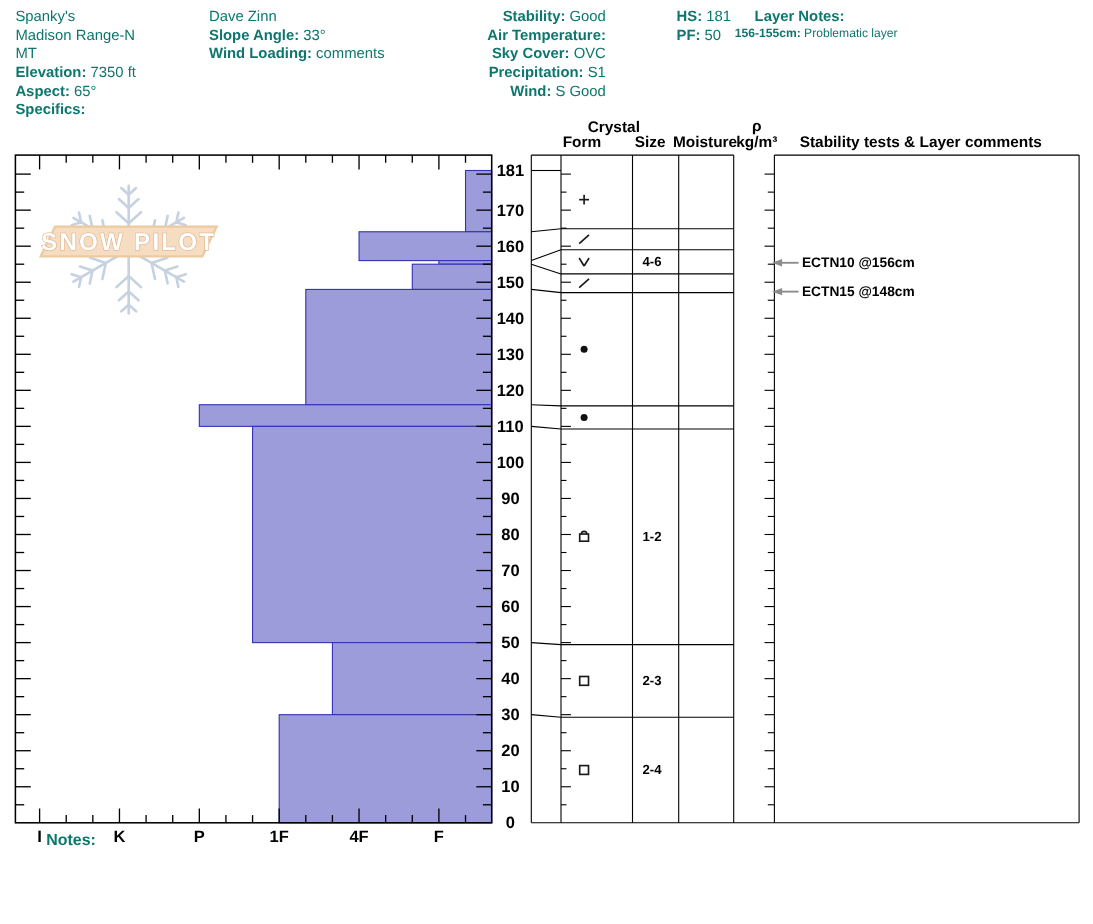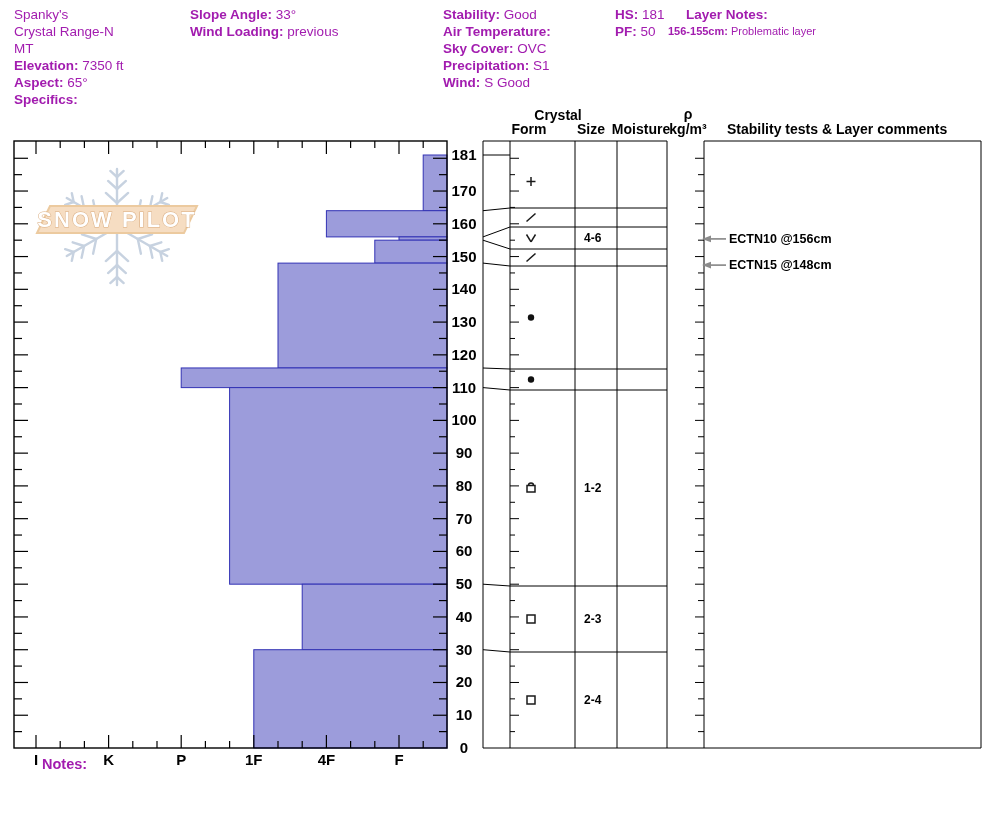--- a/index.html
+++ b/index.html
@@ -1,17 +1,17 @@
 <!DOCTYPE html>
 <html><head>
 <meta charset="utf-8">
 <style>
   html,body{margin:0;padding:0;background:#fff;}
   .page{position:relative;width:994px;height:840px;background:#fff;
-        font-family:"Liberation Sans",sans-serif;color:#a21caf;overflow:hidden;}
+        font-family:"Liberation Sans",sans-serif;color:#0f766e;overflow:hidden;}
   .hcol{position:absolute;top:6px;}
   .hline{font-size:13.5px;line-height:17px;white-space:nowrap;}
   .hline .hlabel{font-weight:bold;}
   .hline.small{font-size:11px;}
   svg.profile{position:absolute;left:0;top:0;}
   svg text{fill:#000;}
   .ax{font:bold 15px "Liberation Sans",sans-serif;}
   .th{font:bold 14px "Liberation Sans",sans-serif;}
   .szt{font:bold 12px "Liberation Sans",sans-serif;}
   .ect{font:bold 12.5px "Liberation Sans",sans-serif;}
@@ -19,31 +19,32 @@
           fill:#ffffff;stroke:#d9ab7e;stroke-width:1;paint-order:stroke;}
   .notes{position:absolute;left:14px;top:756px;font-weight:bold;font-size:14.5px;margin-left:28px;}
 </style>
 </head>
 <body>
 
 <div class="page">
   <div id="header">
       <div class="hcol" style="left: 14px;">
         <div class="hline"><span>Spanky's</span></div>
-        <div class="hline"><span>Crystal Range-N</span></div>
+        <div class="hline"><span>Madison Range-N</span></div>
         <div class="hline"><span>MT</span></div>
         <div class="hline"><span class="hlabel">Elevation: </span><span>7350 ft</span></div>
         <div class="hline"><span class="hlabel">Aspect: </span><span>65°</span></div>
         <div class="hline"><span class="hlabel">Specifics: </span><span></span></div>
       </div>
       <div class="hcol" style="left: 190px;">
+        <div class="hline"><span>Dave Zinn</span></div>
         <div class="hline"><span class="hlabel">Slope Angle: </span><span>33°</span></div>
-        <div class="hline"><span class="hlabel">Wind Loading: </span><span>previous</span></div>
-      </div>
-      <div class="hcol" style="left: 443px;">
+        <div class="hline"><span class="hlabel">Wind Loading: </span><span>comments</span></div>
+      </div>
+      <div class="hcol" style="left: 443px; text-align: right;">
         <div class="hline"><span class="hlabel">Stability: </span><span>Good</span></div>
         <div class="hline"><span class="hlabel">Air Temperature: </span><span></span></div>
         <div class="hline"><span class="hlabel">Sky Cover: </span><span>OVC</span></div>
         <div class="hline"><span class="hlabel">Precipitation: </span><span>S1</span></div>
         <div class="hline"><span class="hlabel">Wind: </span><span>S Good</span></div>
       </div>
       <div class="hcol" style="left: 615px;">
         <div class="hline"><span class="hlabel">HS: </span><span>181</span></div>
         <div class="hline"><span class="hlabel">PF: </span><span>50</span></div>
       </div>

